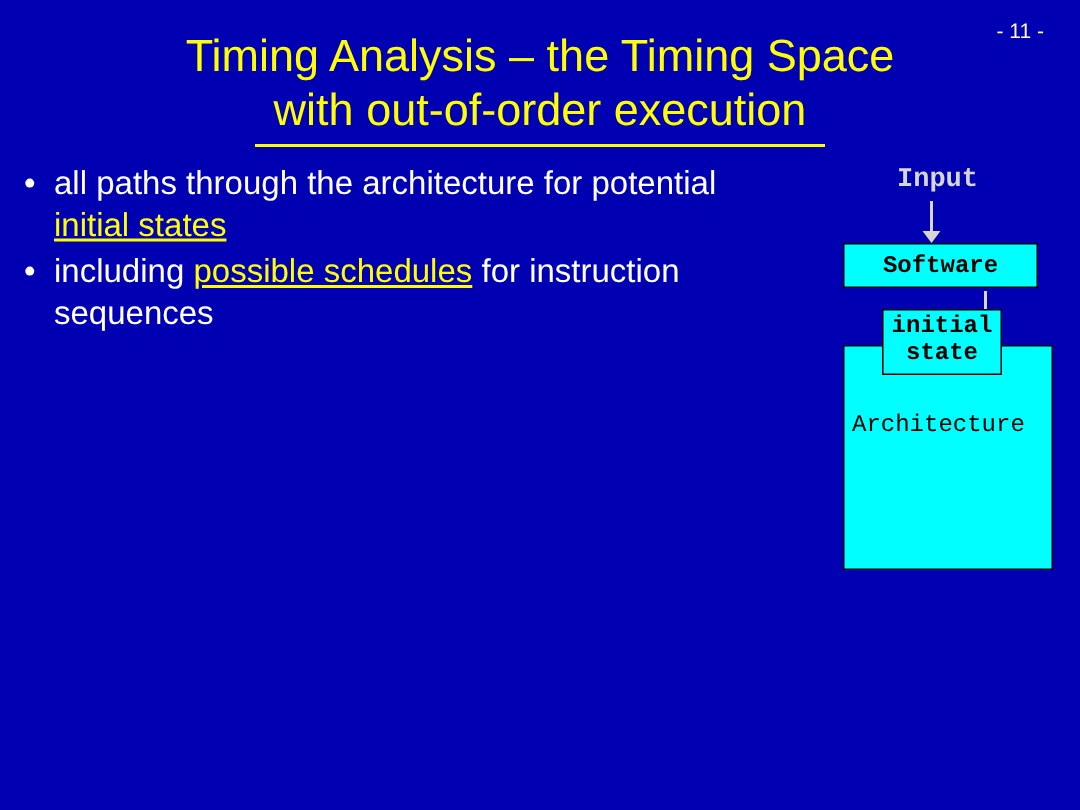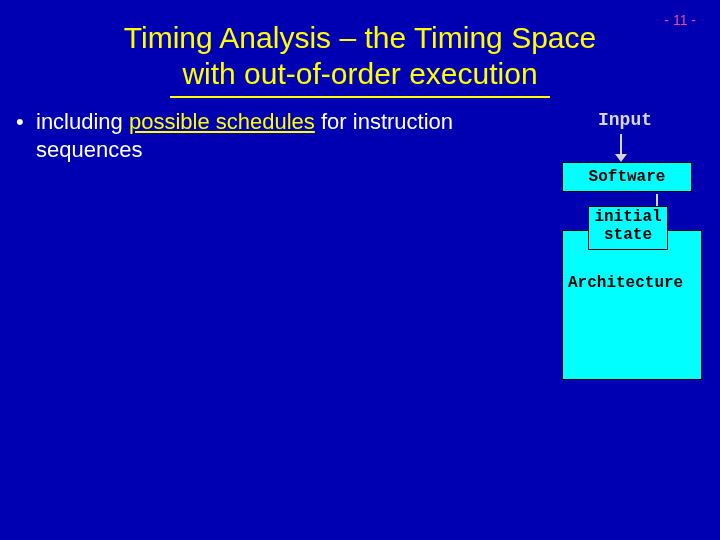--- a/index.html
+++ b/index.html
@@ -6,21 +6,21 @@
   html, body { width: 720px; height: 540px; overflow: hidden; }
   body {
     background: #0000b3;
     font-family: "Comic Sans MS", "Comic Sans", cursive, sans-serif;
     position: relative;
   }
   .page-number {
     position: absolute;
     top: 12px;
     right: 24px;
-    color: #ec4899;
+    color: #fef9c3;
     font-size: 14px;
   }
   .title {
     text-align: center;
     color: #ffff00;
     font-size: 30px;
     line-height: 1.2;
     padding: 20px 80px 4px 80px;
     font-weight: normal;
   }
@@ -146,35 +146,38 @@
     line-height: 1.1;
     margin-left: 42px;
   }
   .arch-label {
     position: absolute;
     top: 174px;
     left: 42px;
     font-family: "Courier New", monospace;
     font-size: 16px;
     color: #000;
-    font-weight: bold;
+    font-weight: normal;
   }
 </style>
 </head>
 <body>
 
 <div class="page-number">- 11 -</div>
 
 <h1 class="title">
   <span>Timing Analysis – the Timing Space</span><br>
   <span>with out-of-order execution</span>
 </h1>
 <div class="title-underline"></div>
 
 <div class="content">
+  <div class="bullet">
+    <span>all paths through the architecture for potential </span><span class="kw">initial states</span>
+  </div>
   <div class="bullet">
     <span>including </span><span class="kw">possible schedules</span><span> for instruction sequences</span>
   </div>
 </div>
 
 <div class="diagram">
   <div class="input-label">Input</div>
   <div class="arrow1"></div>
   <div class="software-box">Software</div>
   <div class="arrow2"></div>

